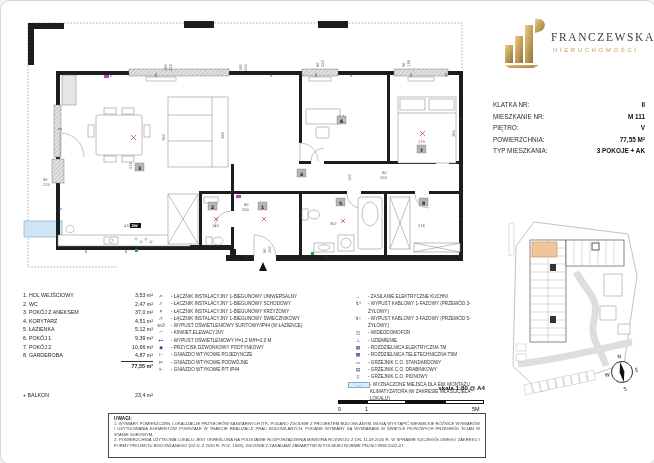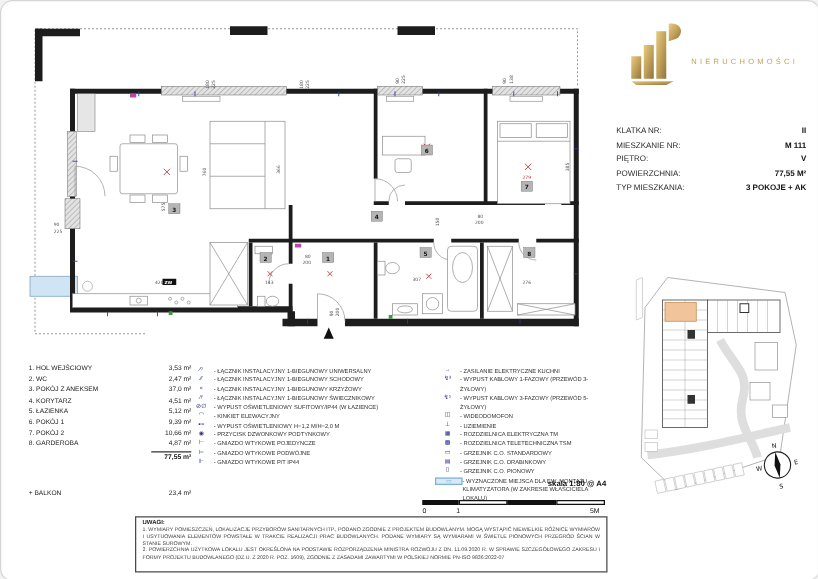--- a/index.html
+++ b/index.html
@@ -315,20 +315,21 @@
             <stop offset="0.5" stop-color="#c2a159"></stop>
             <stop offset="1" stop-color="#8f7340"></stop>
         </linearGradient>
       </defs>
       <rect x="6" y="34" width="8" height="18" fill="url(#gold)"></rect>
       <rect x="16" y="25" width="8" height="27" fill="url(#gold)"></rect>
       <rect x="26" y="14" width="8" height="38" fill="url(#gold)"></rect>
       <path d="M36,8 C46,6 49,16 42,20 L36,22 Z" fill="url(#gold)"></path>
       <path d="M6,54 L40,54 L34,57 L10,57 Z" fill="url(#gold)"></path>
     </svg>
+    <div id="logo-name">FRANCZEWSKA</div>
     <div id="logo-sub">NIERUCHOMOŚCI</div>
   </div>
 
   <div class="abs" id="info">
     <div class="info-row">
         <span class="info-label">KLATKA NR:</span>
         <span class="info-value">II</span>
       </div>
     <div class="info-row">
         <span class="info-label">MIESZKANIE NR:</span>

